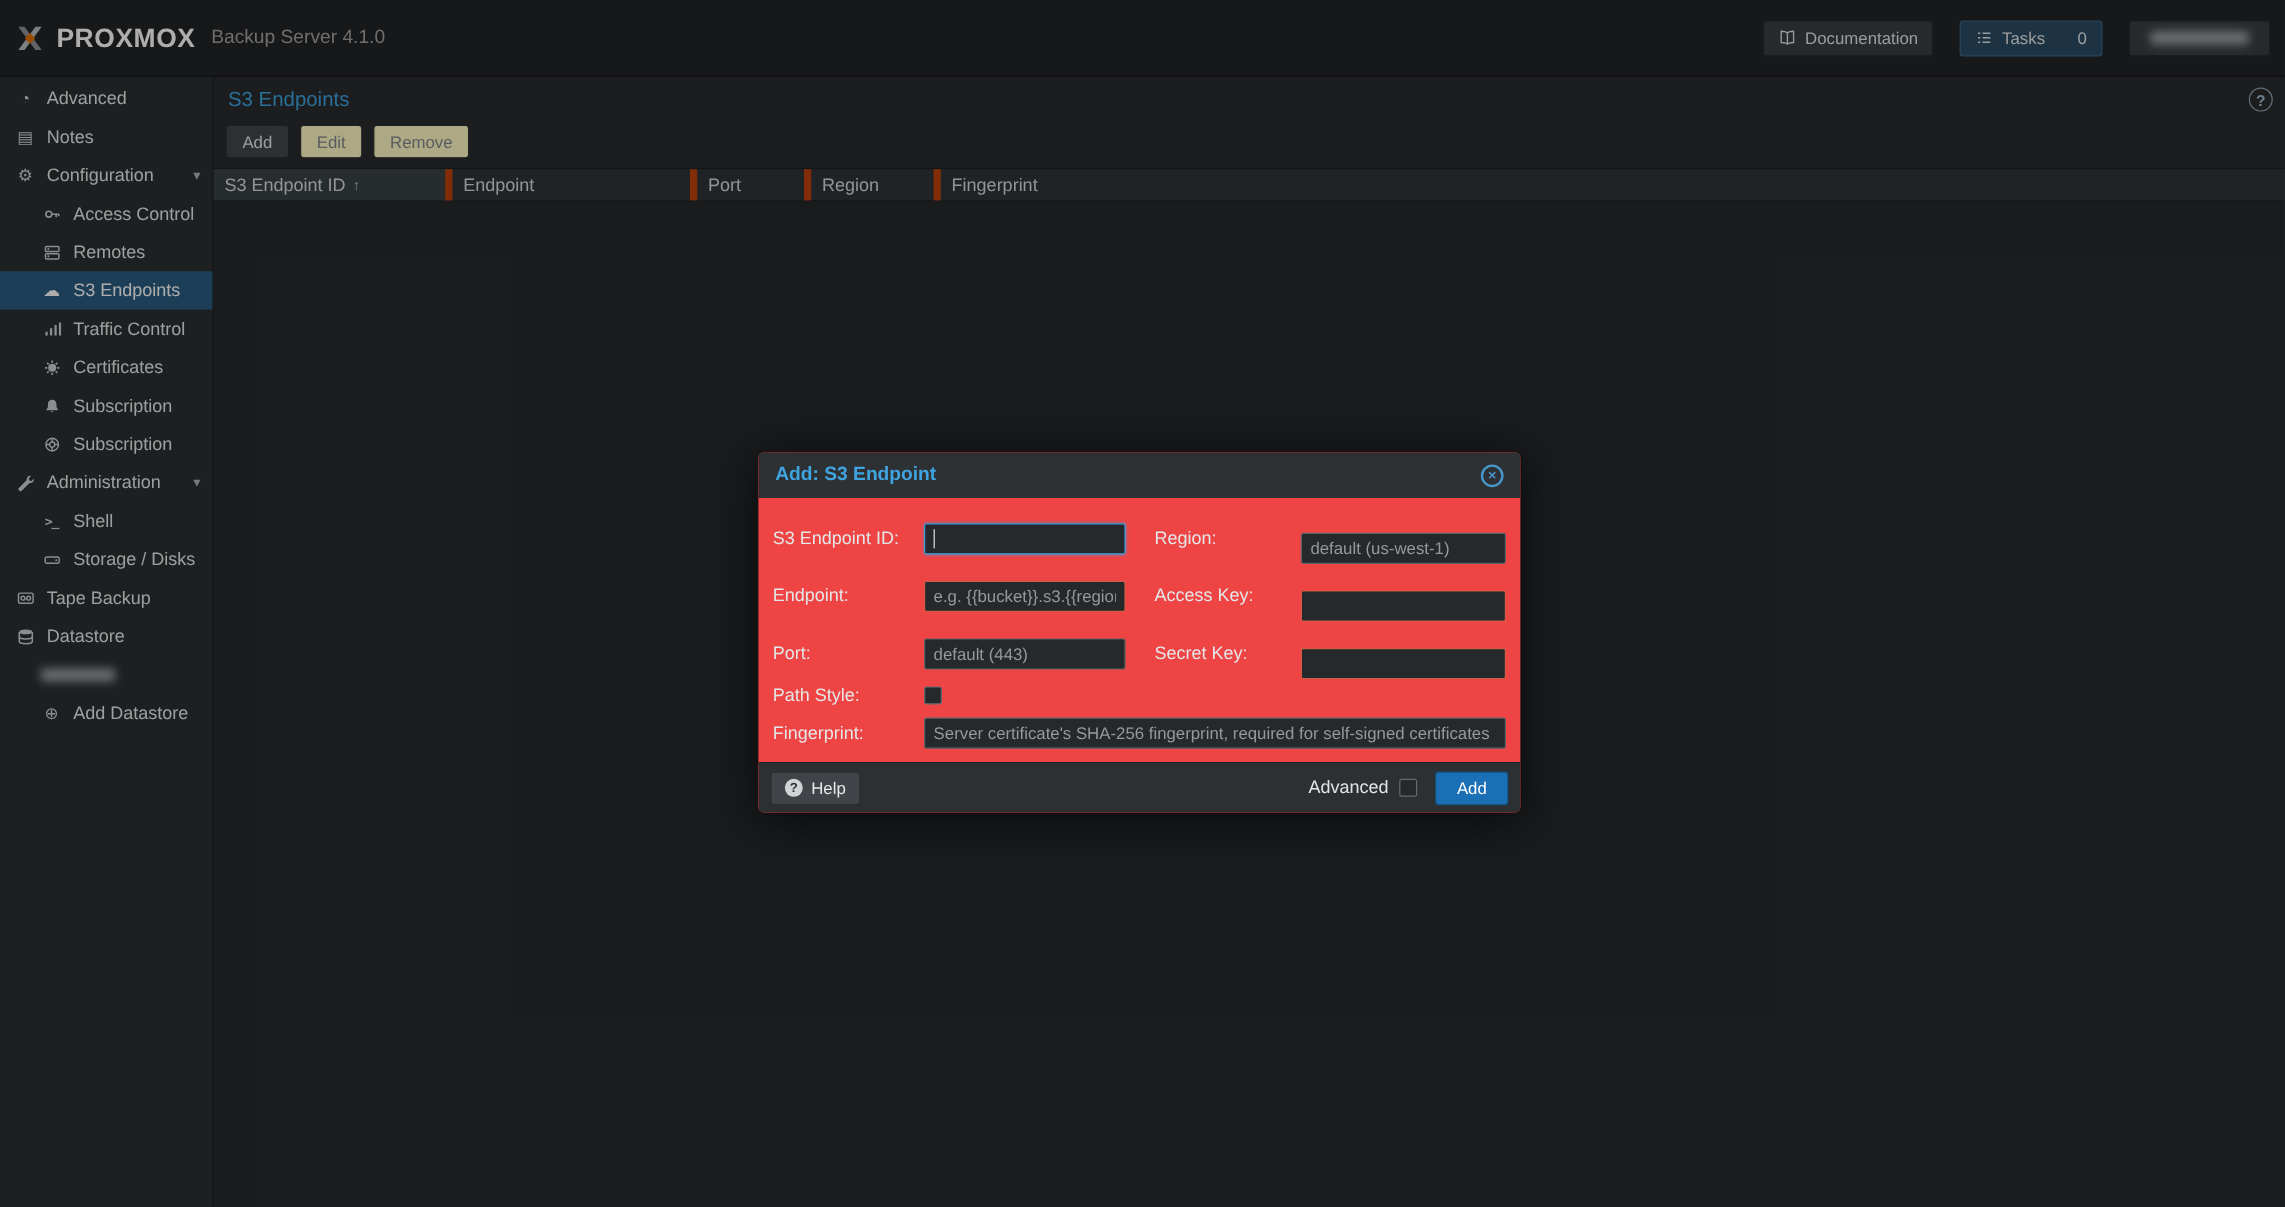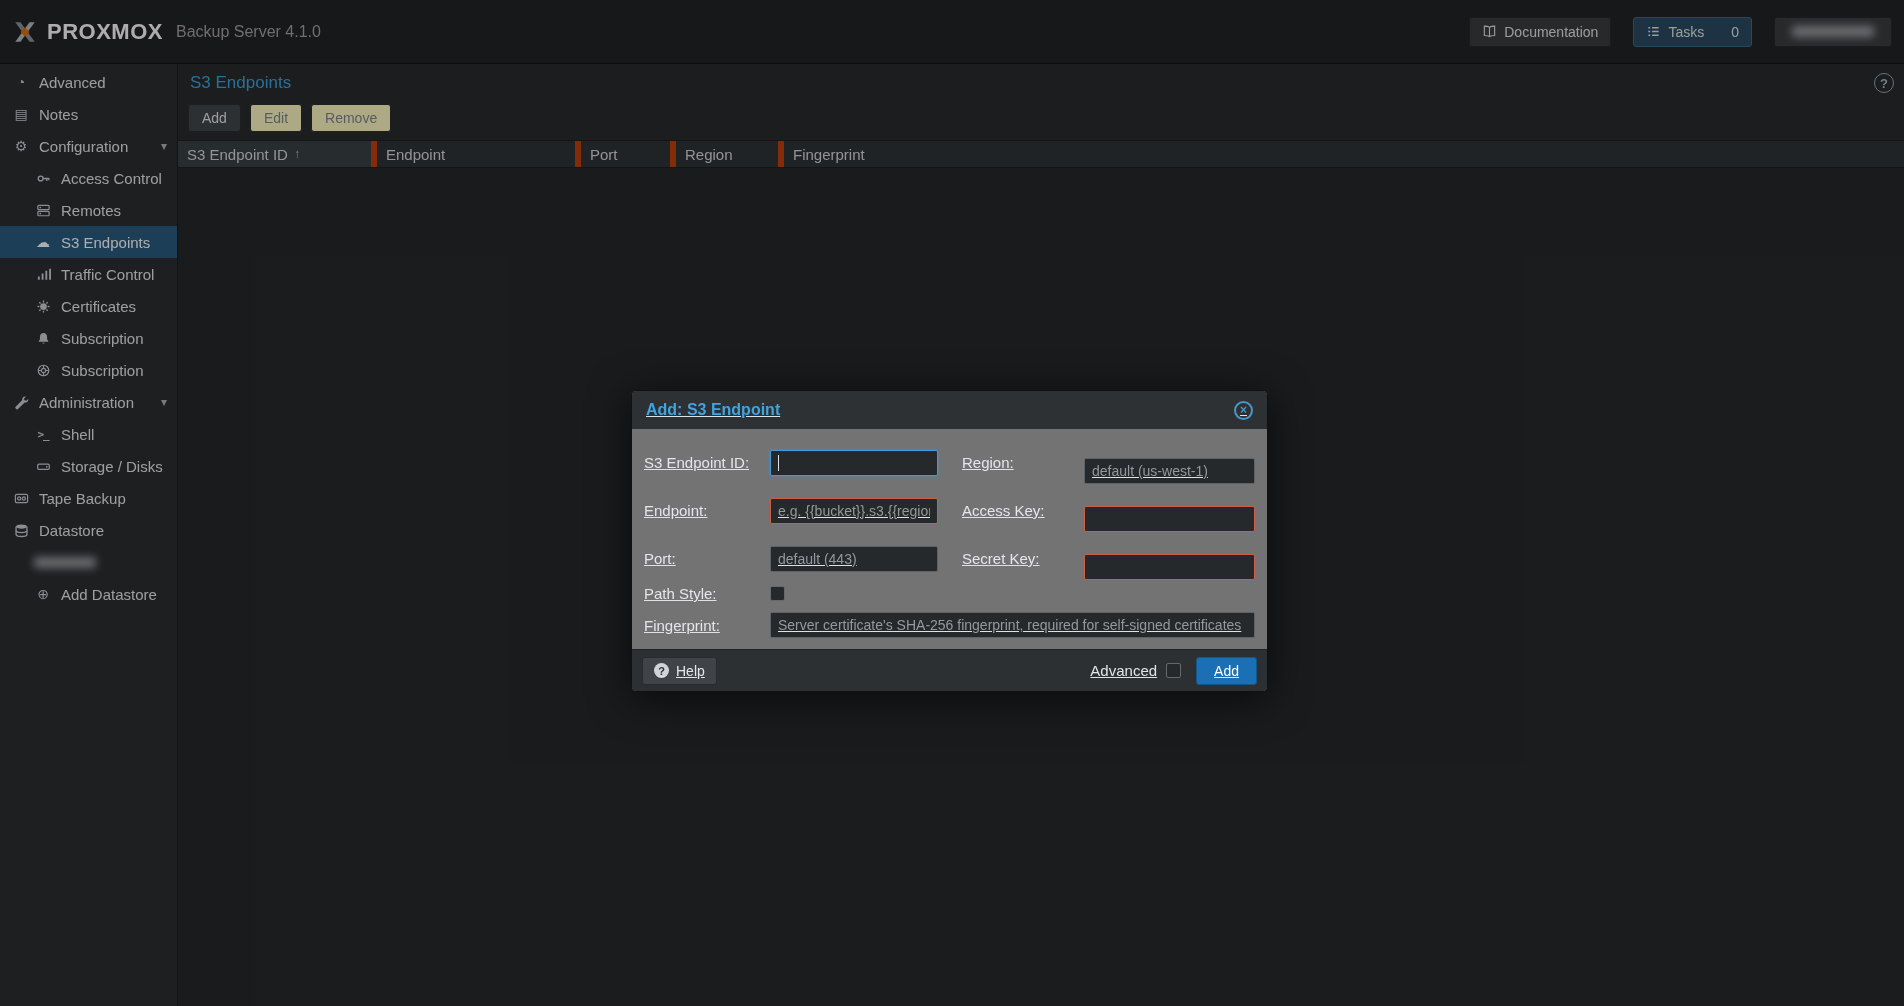--- a/index.html
+++ b/index.html
@@ -66,23 +66,23 @@
   .grid-header { display:flex; height:28px; background:#303437; border-top:1px solid #1d1f21; border-bottom:1px solid #1d1f21; }
   .gh-cell { display:flex; align-items:center; padding:0 9px; font-size:15px; color:#d7dadc; border-right:6px solid #c2410c; cursor:pointer; }
   .gh-cell.sorted { background:#3a4246; }
   .sort-arrow { margin-left:6px; font-size:12px; color:#b6bfc5; }
   .c1{width:199px}.c2{width:204px}.c3{width:95px}.c4{width:108px}.c5{flex:1;border-right:none}
   .grid-body { flex:1; background:#26292c; }
 
   
   .mask { position:absolute; inset:0; background:rgba(0,0,0,.32); z-index:40; }
   .modal {
-    position:absolute; left:631px; top:390px; width:637px; z-index:50;
-    background:#737373; border:1px solid #101112; border-radius:5px;
-    box-shadow:0 6px 40px rgba(0,0,0,.65); overflow:hidden;text-decoration:underline;
+    position:absolute; left:631px; top:376px; width:637px; z-index:50;
+    background:#ef4444; border:1px solid #101112; border-radius:5px;
+    box-shadow:0 6px 40px rgba(0,0,0,.65); overflow:hidden;
   }
   .modal-header { height:38px; display:flex; align-items:center; padding:0 14px; background:#2e3134; }
   .modal-title { font-size:16px; font-weight:bold; color:#3fa4e0; }
   .close-tool {
     margin-left:auto; width:19px; height:19px; border-radius:50%;
     border:2px solid #4795c9; color:#4795c9; font-size:12px; font-weight:bold;
     display:flex; align-items:center; justify-content:center; cursor:pointer;
   }
   .modal-body { padding:12px 12px 6px; }
   .form-row { display:flex; align-items:center; margin-bottom:5px; }

